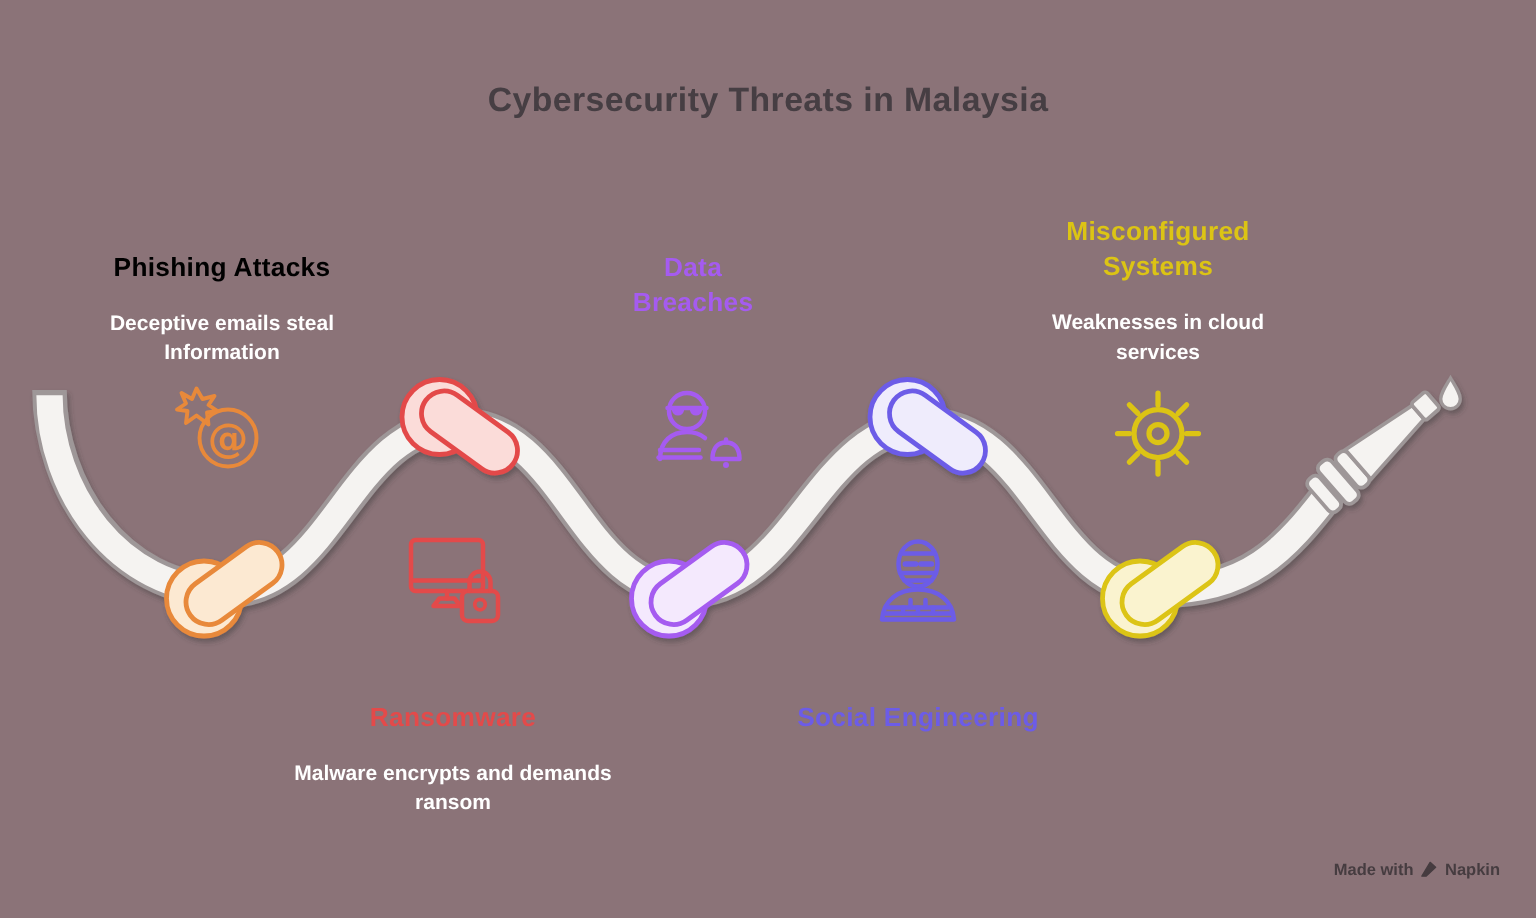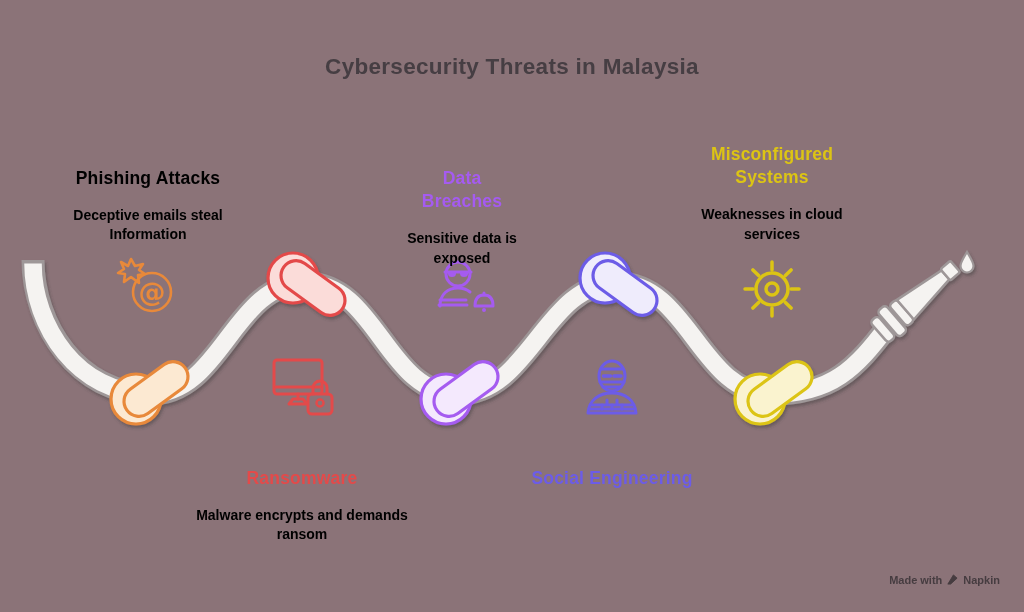--- a/index.html
+++ b/index.html
@@ -8,21 +8,21 @@
     background:#8B7378;
     font-family:"Liberation Sans",sans-serif;
   }
   .main-title{
     position:absolute;top:54px;left:0;width:1024px;text-align:center;
     font-size:22.5px;font-weight:700;letter-spacing:.3px;color:#463E43;margin:0;
   }
   .scene{position:absolute;left:0;top:0;}
   .threat-label{position:absolute;text-align:center;}
   .threat-label h2{margin:16px;font-size:17.5px;font-weight:700;letter-spacing:.2px;line-height:1.32;}
-  .threat-label p{margin:12px 0 0;font-size:14px;font-weight:600;color:#000000;line-height:1.38;}
+  .threat-label p{margin:12px 0 0;font-size:14px;font-weight:600;color:#ffffff;line-height:1.38;}
   .icon{position:absolute;}
   .icon svg{display:block;overflow:visible;}
   .knot circle,.knot rect{stroke-width:3.2;}
   .watermark{
     position:absolute;right:24px;bottom:26px;display:flex;align-items:flex-start;gap:5px;
     font-size:11px;font-weight:600;color:#3A3337;opacity:.85;margin-top:10px;
   }
 </style>
 </head>
 <body>
@@ -164,21 +164,20 @@
     <p>Deceptive emails steal Information</p>
   </div>
 
   <div class="threat-label" style="left:192px;top:451px;width:220px">
     <h2 style="color: rgb(227, 74, 74);">Ransomware</h2>
     <p>Malware encrypts and demands ransom</p>
   </div>
 
   <div class="threat-label" style="left:387px;top:151px;width:150px">
     <h2 style="color: rgb(165, 91, 240);">Data Breaches</h2>
-    <p>Sensitive data is exposed</p>
   </div>
 
   <div class="threat-label" style="left:502px;top:451px;width:220px">
     <h2 style="color: rgb(108, 92, 231);">Social Engineering</h2>
   </div>
 
   <div class="threat-label" style="left:692px;top:127px;width:160px">
     <h2 style="color: rgb(220, 196, 20);">Misconfigured Systems</h2>
     <p>Weaknesses in cloud services</p>
   </div>

